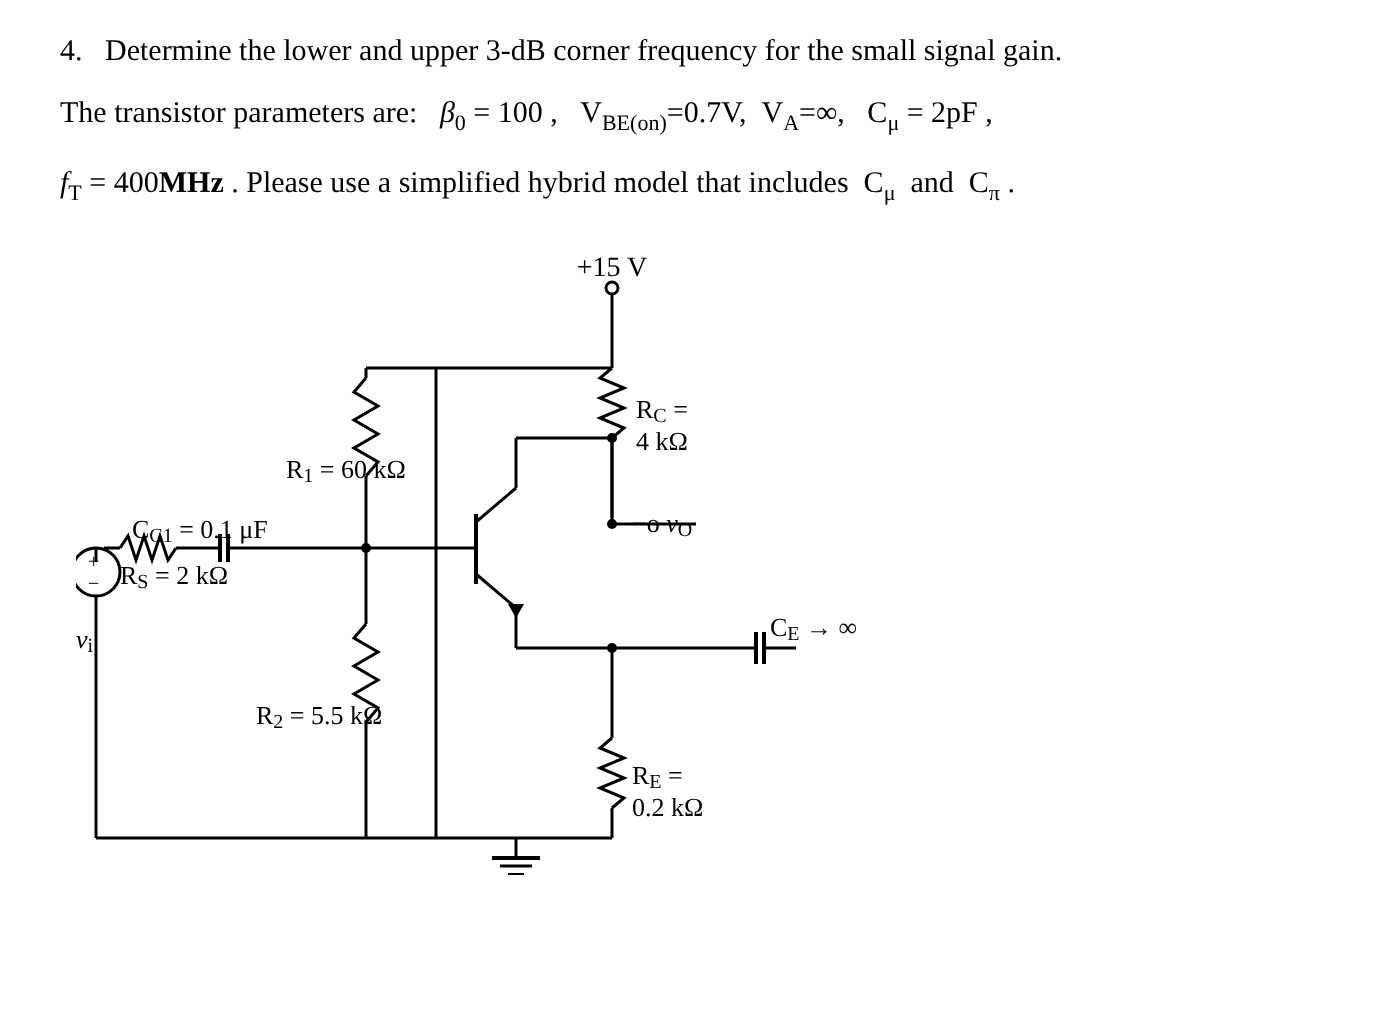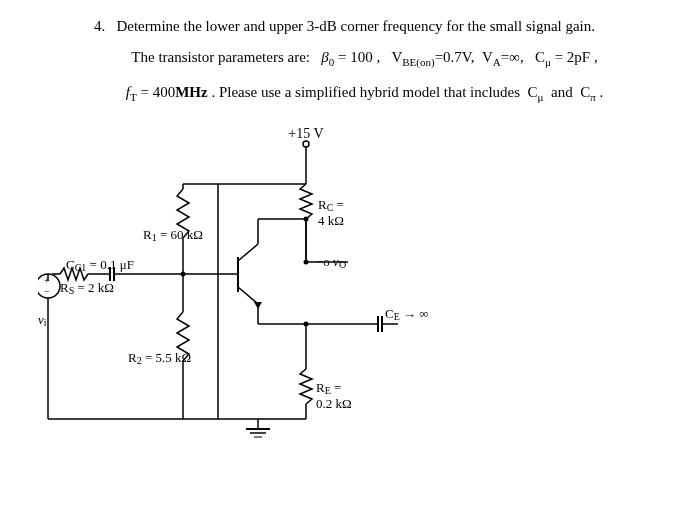--- a/index.html
+++ b/index.html
@@ -11,38 +11,35 @@
       font-size: 15px;
       overflow: hidden;
       position: relative;
     }
 
     .page {
       width: 689px;
       height: 513px;
       padding: 18px 30px 10px 30px;
       position: relative;
-      text-align: center;
     }
 
     .question-header {
       font-size: 15px;
       margin-bottom: 10px;
     }
 
     .params-line {
       font-size: 15px;
-      margin-left: 40px;
       margin-bottom: 8px;
       line-height: 1.6;
     }
 
     .ft-line {
       font-size: 15px;
-      margin-left: 40px;
       margin-bottom: 18px;
       line-height: 1.6;
     }
 
     .circuit-area {
       position: relative;
       width: 620px;
       height: 330px;
       margin-left: 8px;
     }

